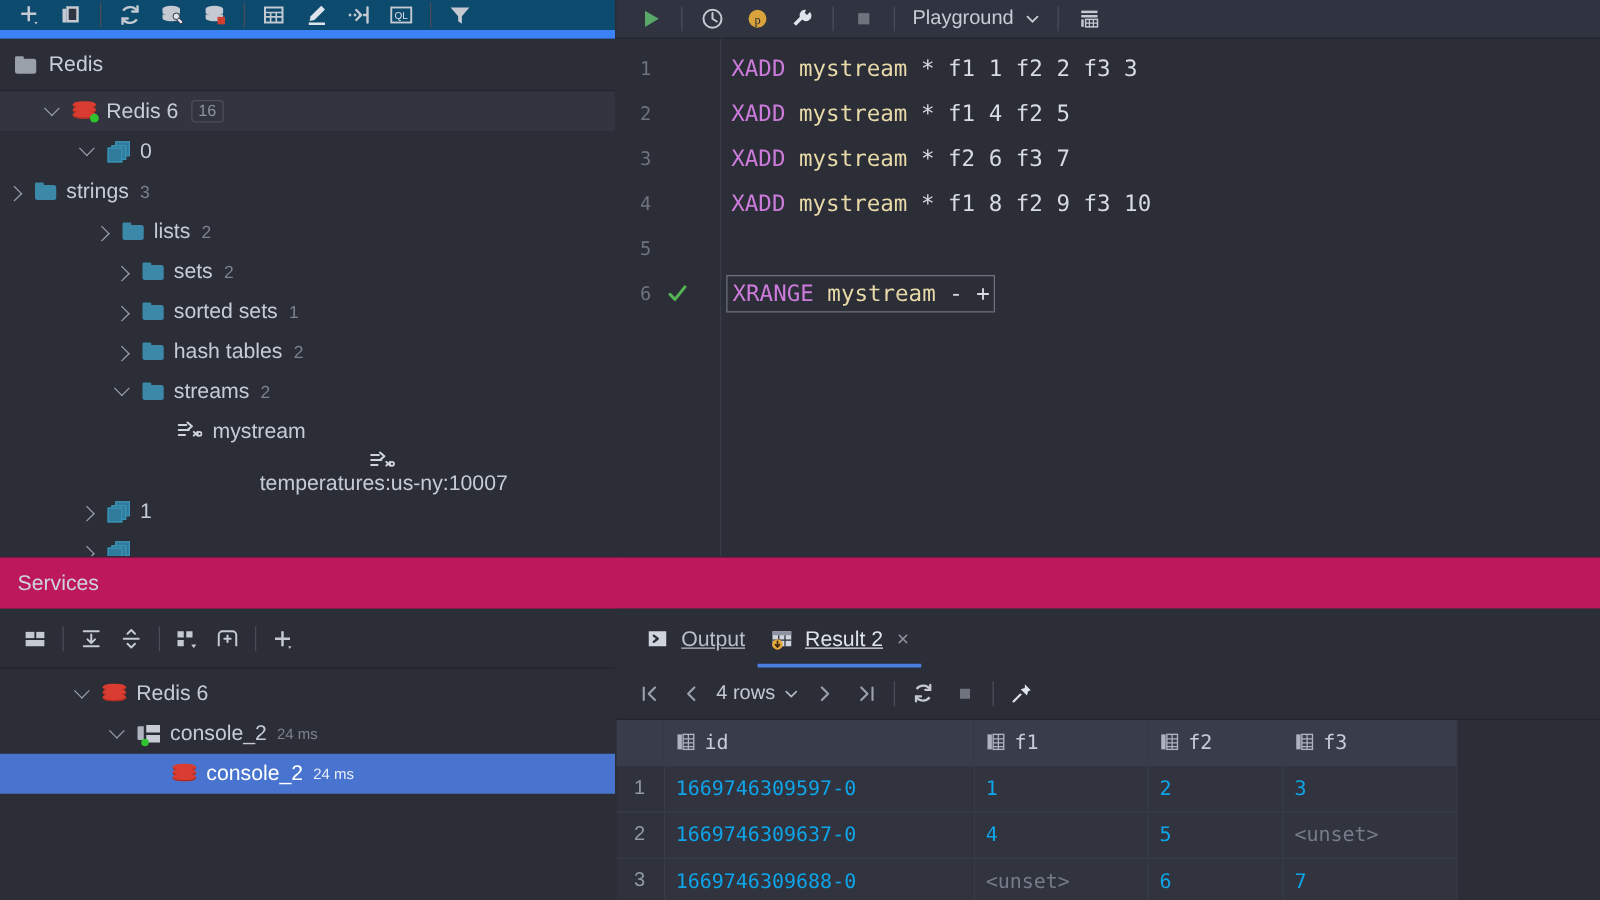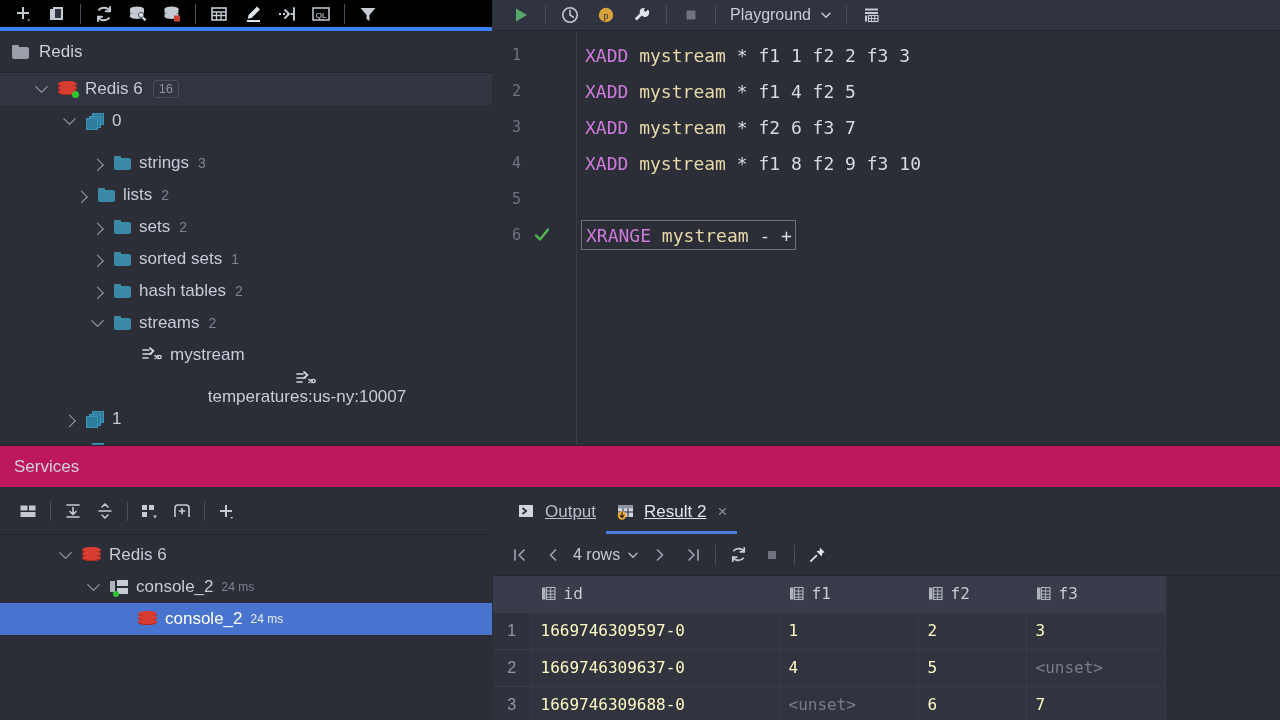--- a/index.html
+++ b/index.html
@@ -10,22 +10,22 @@
     overflow: hidden;
     color: #bfc5d0;
   }
   #app { position: relative; width: 1280px; height: 720px; }
   .sep { width: 1px; height: 20px; background: #4a4d59; margin: 0 6px; }
   .icon { display: inline-flex; align-items: center; justify-content: center; }
 
   
   #db-toolbar {
     position: absolute; left: 0; top: 0; width: 492px; height: 31px;
-    background: #000000; display: flex; align-items: center; padding-left: 6px;
-    border-bottom: 4px solid #3b82f6;
+    background: #0c4a6e; display: flex; align-items: center; padding-left: 6px;
+    border-bottom: 7px solid #3b82f6;
   }
   #db-toolbar .tb-btn {
     width: 34px; height: 28px; display: flex; align-items: center; justify-content: center;
     cursor: pointer;
   }
 
   
   #db-header {
     position: absolute; left: 0; top: 31px; width: 492px; height: 42px;
     background: #2b2d37; display: flex; align-items: center; padding-left: 12px;
@@ -110,21 +110,21 @@
   #res-nav { height: 42px; display: flex; align-items: center; padding-left: 10px; border-bottom: 1px solid #23252e; }
   #res-nav .nv { width: 33px; height: 30px; display:flex; align-items:center; justify-content:center; cursor:pointer; color:#9aa1ad; }
   #rows-label { font-size: 16px; color: #c3c9d3; margin: 0 4px; display:flex; align-items:center; gap:7px; cursor:pointer; }
 
   
   #grid { position: absolute; left: 0; top: 89px; width: 787px; height: 144px; overflow: hidden; }
   table.rg { border-collapse: collapse; table-layout: fixed; font-family: "DejaVu Sans Mono", monospace; }
   table.rg th, table.rg td { border-right: 1px solid #393c48; border-bottom: 1px solid #393c48; }
   table.rg thead th { background: #393c4a; height: 36px; font-weight: normal; font-size: 16px; color: #c6ccd6; text-align: left; padding-left: 9px; }
   table.rg thead th.rn { background: #393c4a; border-right: 1px solid #393c48; }
-  table.rg tbody td { height: 37px; font-size: 16px; color: #fef9c3; padding-left: 9px; background: #31343f; }
+  table.rg tbody td { height: 37px; font-size: 16px; color: #0ea5e9; padding-left: 9px; background: #31343f; }
   table.rg tbody td.rn { background: #2f323c; color: #9199a6; text-align: center; padding-left: 0; font-family: "Liberation Sans", sans-serif; }
   table.rg tbody td.unset { color: #757c89; }
   .hdr-cell { display: flex; align-items: center; gap: 8px; }
   .ico-col { width: 15px; height: 15px; flex: none; }
 
   
   #ed-toolbar {
     position: absolute; left: 493px; top: 0; width: 787px; height: 31px;
     background: #303340; display: flex; align-items: center; padding-left: 10px;
     border-bottom: 1px solid #23252e;
@@ -249,21 +249,21 @@
         <span class="tw">
           <span class="chev down"></span>
         </span>
         <span class="ico-dbstack" style="margin-left: 6px;">
           <span></span>
           <span></span>
           <span></span>
         </span>
         <span class="lbl">0</span>
       </div>
-      <div class="tree-row" style="padding-left: 86px; margin-top: 10px;">
+      <div class="tree-row" style="">
         <span class="tw">
           <span class="chev right"></span>
         </span>
         <span class="ico-folder-blue" style="margin-left: 6px;"></span>
         <span class="lbl">strings</span>
         <span class="count">3</span>
       </div>
       <div class="tree-row" style="padding-left: 70px;">
         <span class="tw">
           <span class="chev right"></span>

